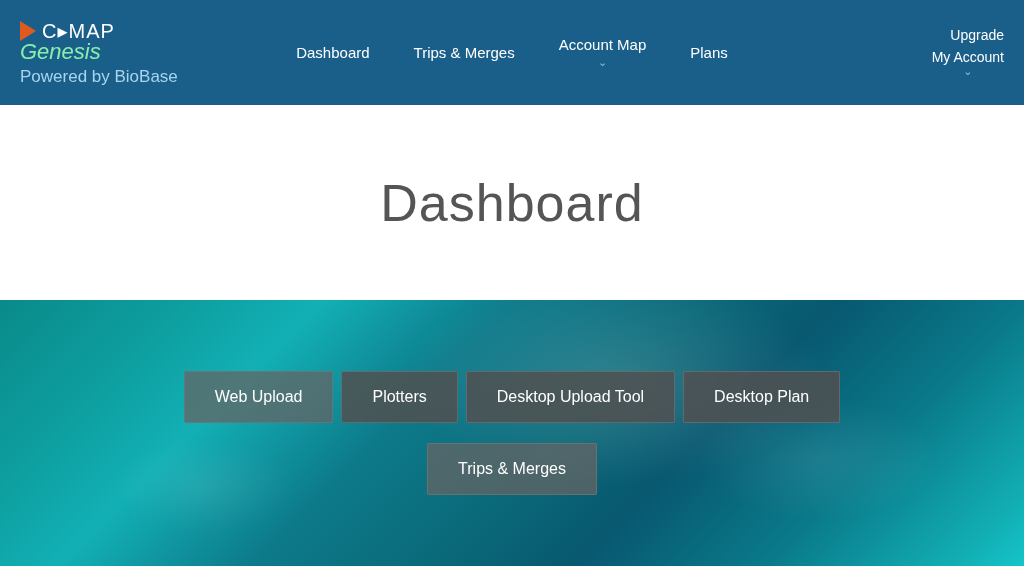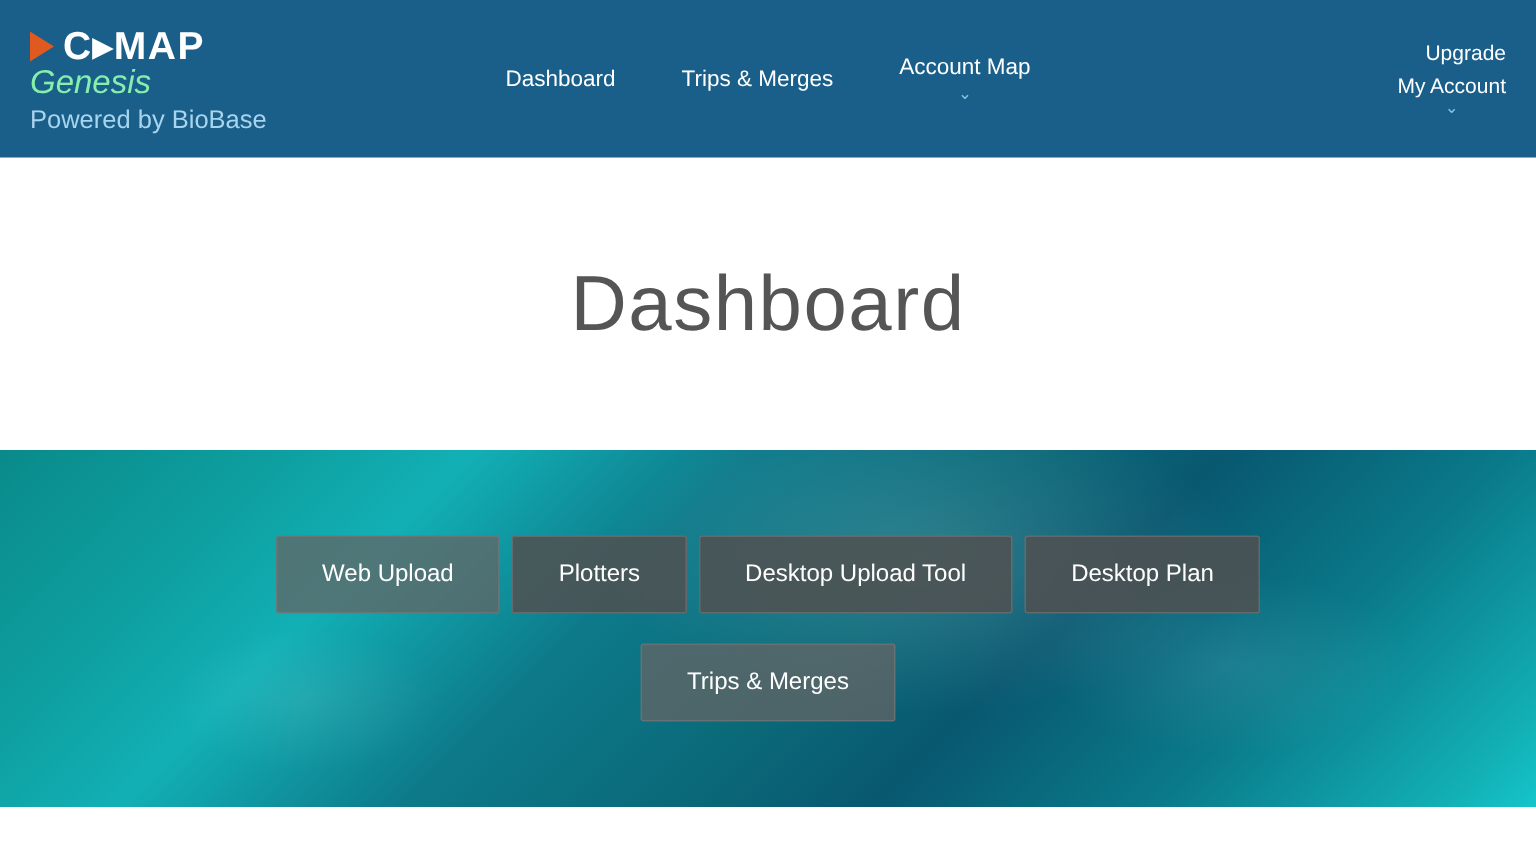--- a/index.html
+++ b/index.html
@@ -126,21 +126,21 @@
     .dashboard-title {
       color: #555;
       font-size: 52px;
       font-weight: 300;
       letter-spacing: 1px;
     }
 
     
     .ocean-section {
       width: 100%;
-      height: 238px;
+      height: 266px;
       background: linear-gradient(135deg, #0a8a8a 0%, #0e9fa0 15%, #12b0b5 25%, #0d7a8a 40%, #0a6878 55%, #085870 65%, #0a7a8a 80%, #12b0b5 95%, #15c5ca 100%);
       position: relative;
       display: flex;
       flex-direction: column;
       align-items: center;
       justify-content: center;
       gap: 20px;
     }
 
     
@@ -181,36 +181,39 @@
     }
   </style>
 </head>
 <body>
 
 <nav class="navbar">
 
   <div class="logo-area">
     <div class="logo-cmap">
       <span class="logo-play-icon"></span>
-      <span style="color:white; font-size:26px; font-weight:700; letter-spacing:1px;">C▸MAP</span>
+      <span style="color:white; font-size:20px; font-weight:400; letter-spacing:1px;">C▸MAP</span>
     </div>
     <div class="logo-genesis">Genesis</div>
     <div class="logo-powered">Powered by BioBase</div>
   </div>
 
   <div class="nav-center">
     <div class="nav-item">
       <span>Dashboard</span>
     </div>
     <div class="nav-item">
       <span>Trips &amp; Merges</span>
     </div>
     <div class="nav-item">
       <span>Account Map</span>
       <span class="chevron-down">⌄</span>
+    </div>
+    <div class="nav-item">
+      <span>Plans</span>
     </div>
   </div>
 
   <div class="nav-right">
     <a class="upgrade-link">Upgrade</a>
     <div class="my-account">
       <span>My Account</span>
       <span class="chevron-down">⌄</span>
     </div>
   </div>

